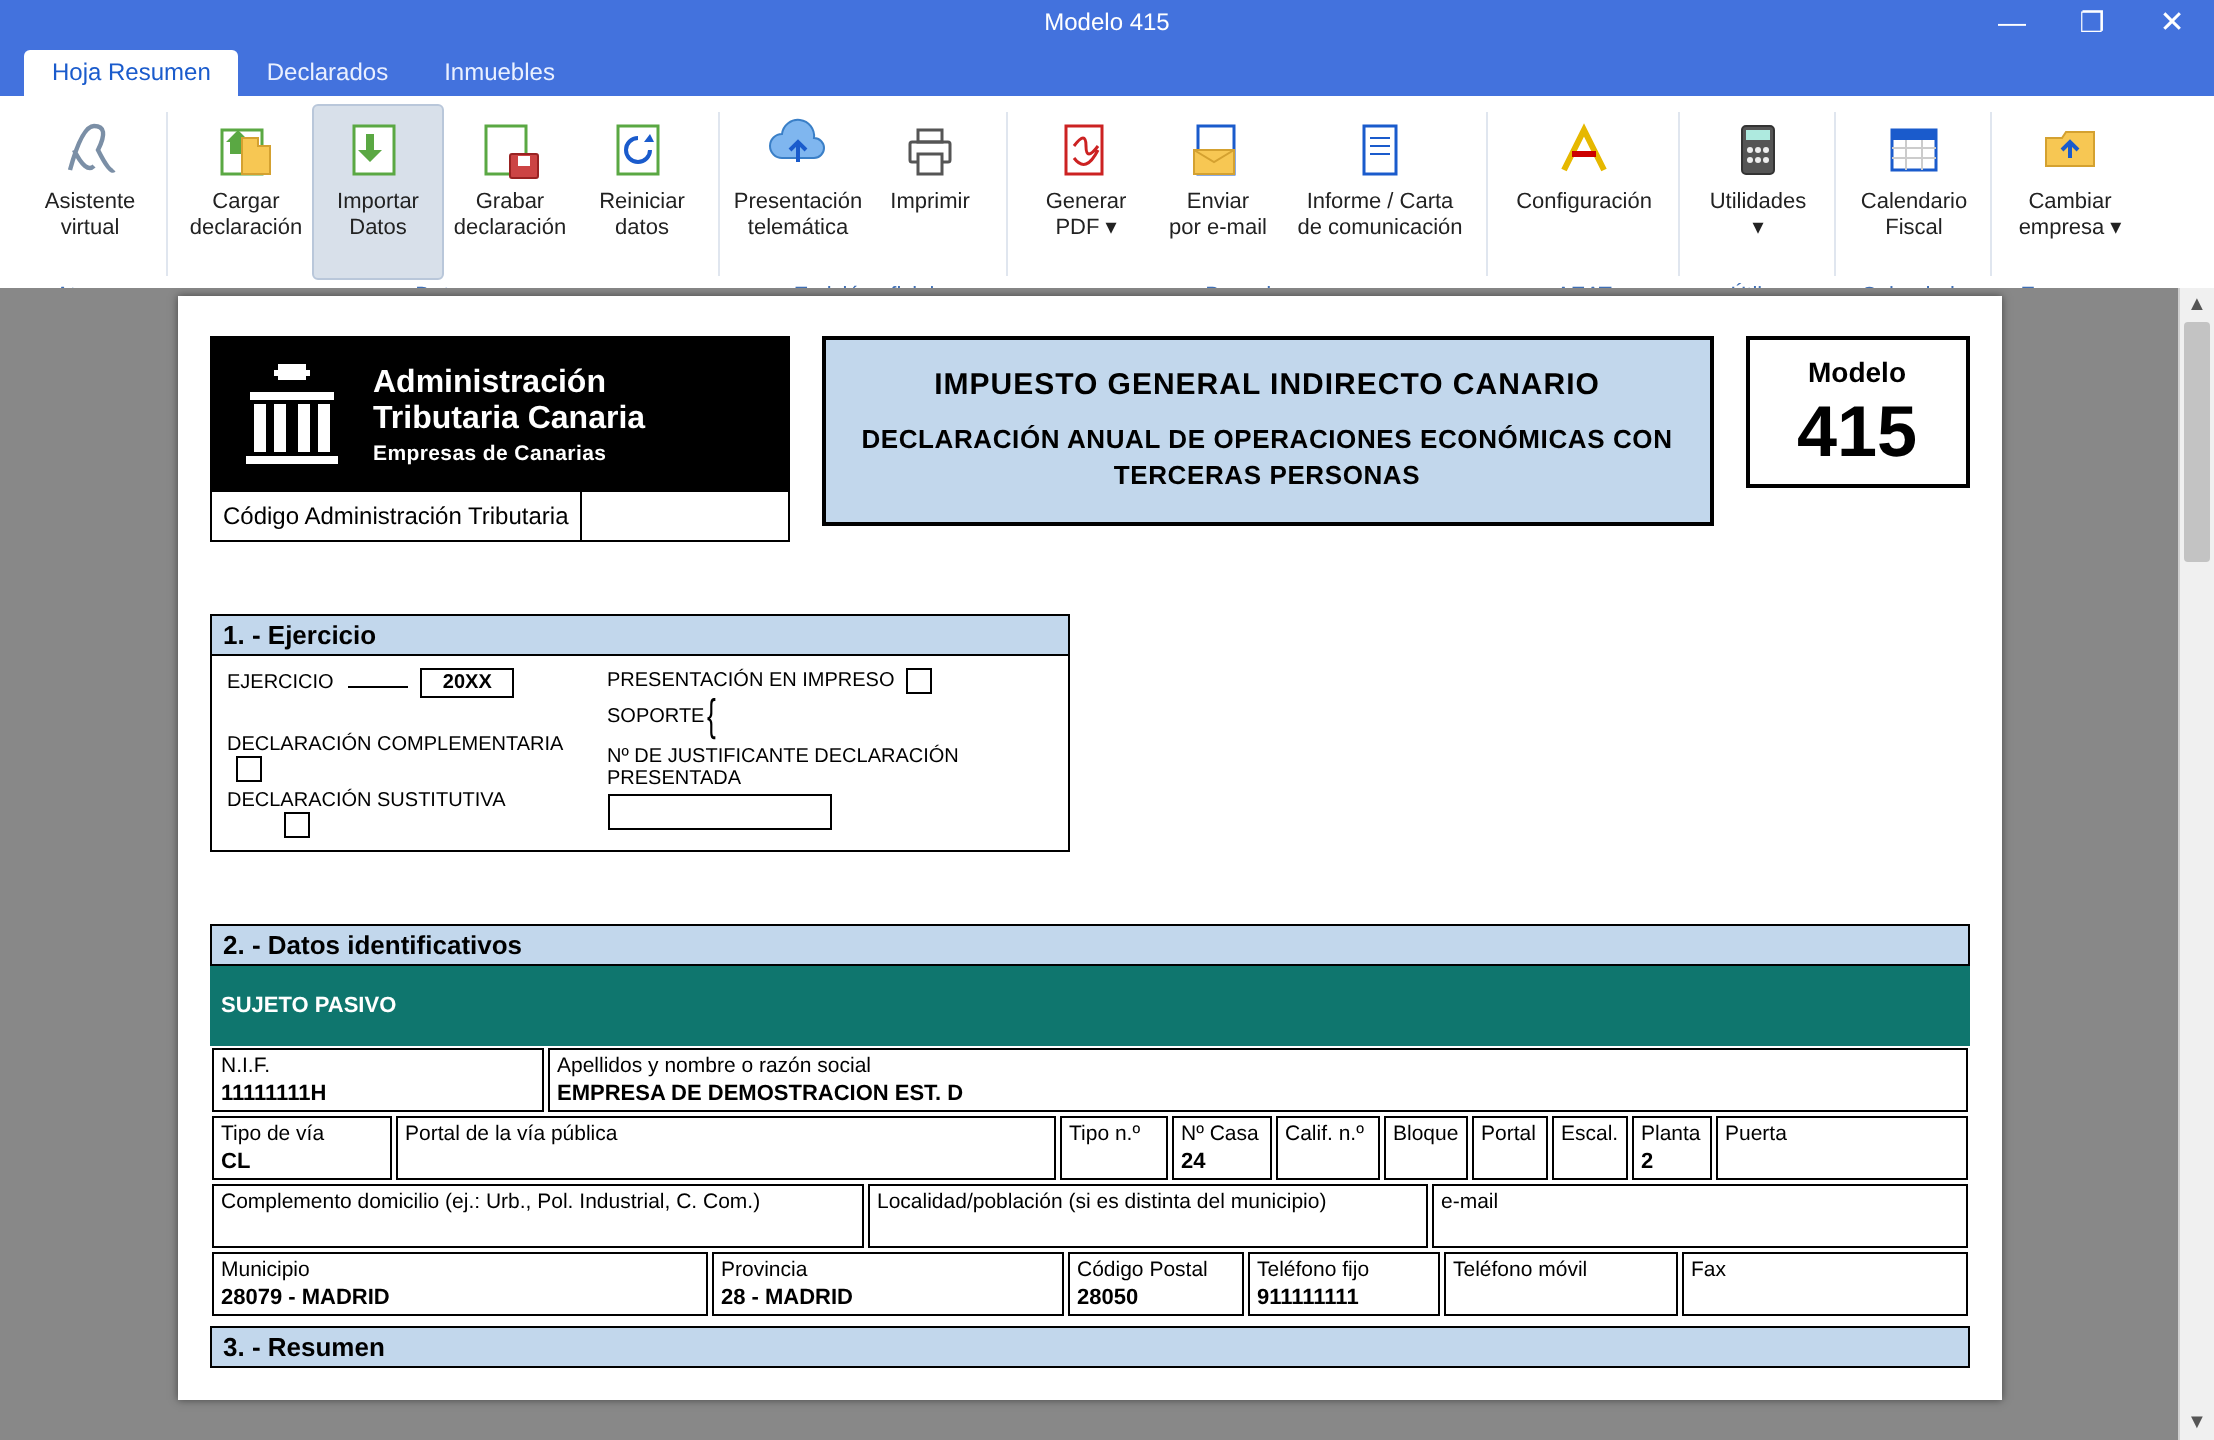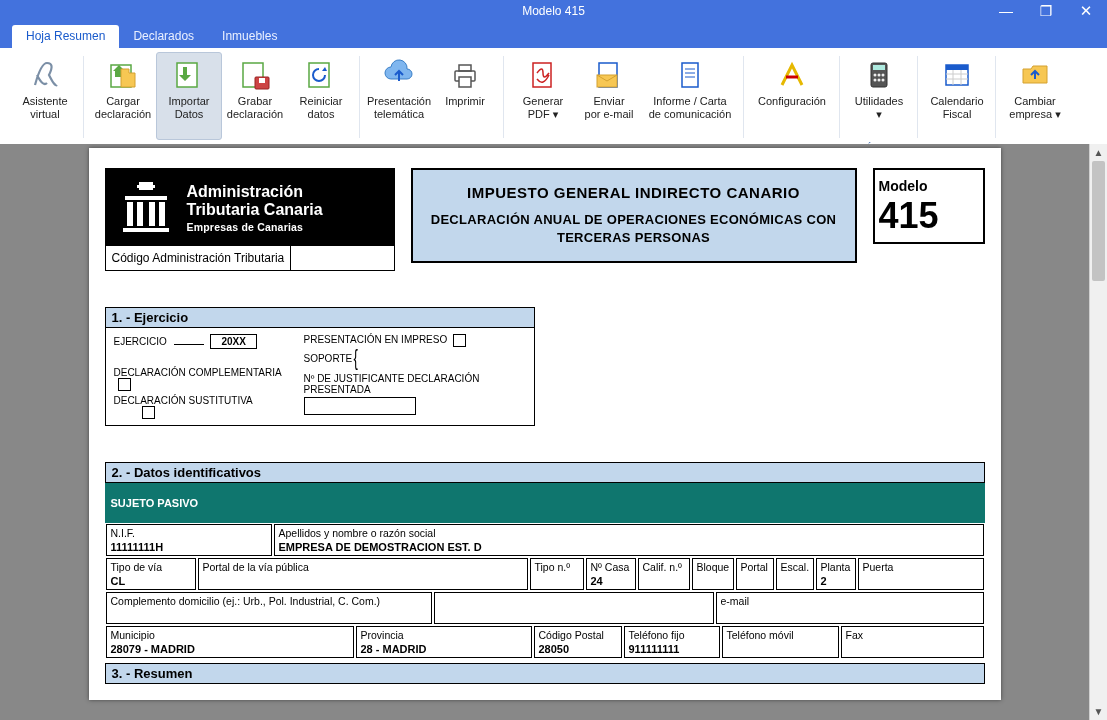--- a/index.html
+++ b/index.html
@@ -32,21 +32,21 @@
 .logo-top{background:#000;color:#fff;padding:10px 14px 8px;display:flex;gap:14px;align-items:center;}
 .logo-txt-a{font-weight:700;font-size:16px;line-height:18px;}
 .logo-txt-b{font-weight:700;font-size:16px;line-height:18px;}
 .logo-txt-c{font-weight:600;font-size:10.5px;letter-spacing:.2px;margin-top:2px;}
 .logo-under{border:1px solid #000;border-top:none;display:flex;align-items:center;font-size:12px;}
 .logo-under span{padding:3px 6px;}
 .logo-under .inp{border-left:1px solid #000;flex:1;height:18px;}
 .title-box{flex:1;border:2px solid #000;background:#c2d7ec;padding:14px 18px;text-align:center;}
 .title-box .t1{font-weight:700;font-size:15px;letter-spacing:.5px;margin-bottom:10px;}
 .title-box .t2{font-weight:700;font-size:13px;letter-spacing:.3px;line-height:18px;}
-.modelo-box{width:100px;border:2px solid #000;padding:8px 4px;}
+.modelo-box{width:100px;border:2px solid #000;text-align:center;padding:8px 4px;}
 .modelo-box .m1{font-weight:700;font-size:14px;margin-bottom:4px;}
 .modelo-box .m2{font-weight:900;font-size:36px;line-height:36px;}
 .section-hdr{background:#c2d7ec;border:1px solid #000;padding:2px 6px;font-weight:700;font-size:13px;margin-top:36px;}
 .section-body{border:1px solid #000;border-top:none;padding:6px 8px;font-size:10px;position:relative;}
 .subhdr{background:#0f766e;color:#fff;font-weight:700;font-size:11px;padding:14px 6px;display:inline-block;width:100%;box-sizing:border-box;}
 .grid{display:flex;flex-wrap:wrap;width:100%;}
 .cell{border:1px solid #000;box-sizing:border-box;padding:1px 4px;font-size:11px;line-height:14px;background:#fff;margin:1px;}
 .cell .lbl{font-size:10.5px;font-weight:400;}
 .cell .val{font-size:11px;font-weight:700;}
 .chk{display:inline-block;width:11px;height:11px;border:1px solid #000;margin-left:4px;vertical-align:middle;}
@@ -407,20 +407,21 @@
             <div class="lbl">Puerta</div>
             <div class="val">&nbsp;</div>
           </div>
       </div>
       <div class="grid">
         <div class="cell" style="width:326px">
             <div class="lbl">Complemento domicilio (ej.: Urb., Pol. Industrial, C. Com.)</div>
             <div class="val">&nbsp;</div>
           </div>
         <div class="cell" style="width:280px">
+            <div class="lbl">Localidad/población (si es distinta del municipio)</div>
             <div class="val">&nbsp;</div>
           </div>
         <div class="cell" style="flex:1">
             <div class="lbl">e-mail</div>
             <div class="val">&nbsp;</div>
           </div>
       </div>
       <div class="grid">
         <div class="cell" style="width:248px">
             <div class="lbl">Municipio</div>

